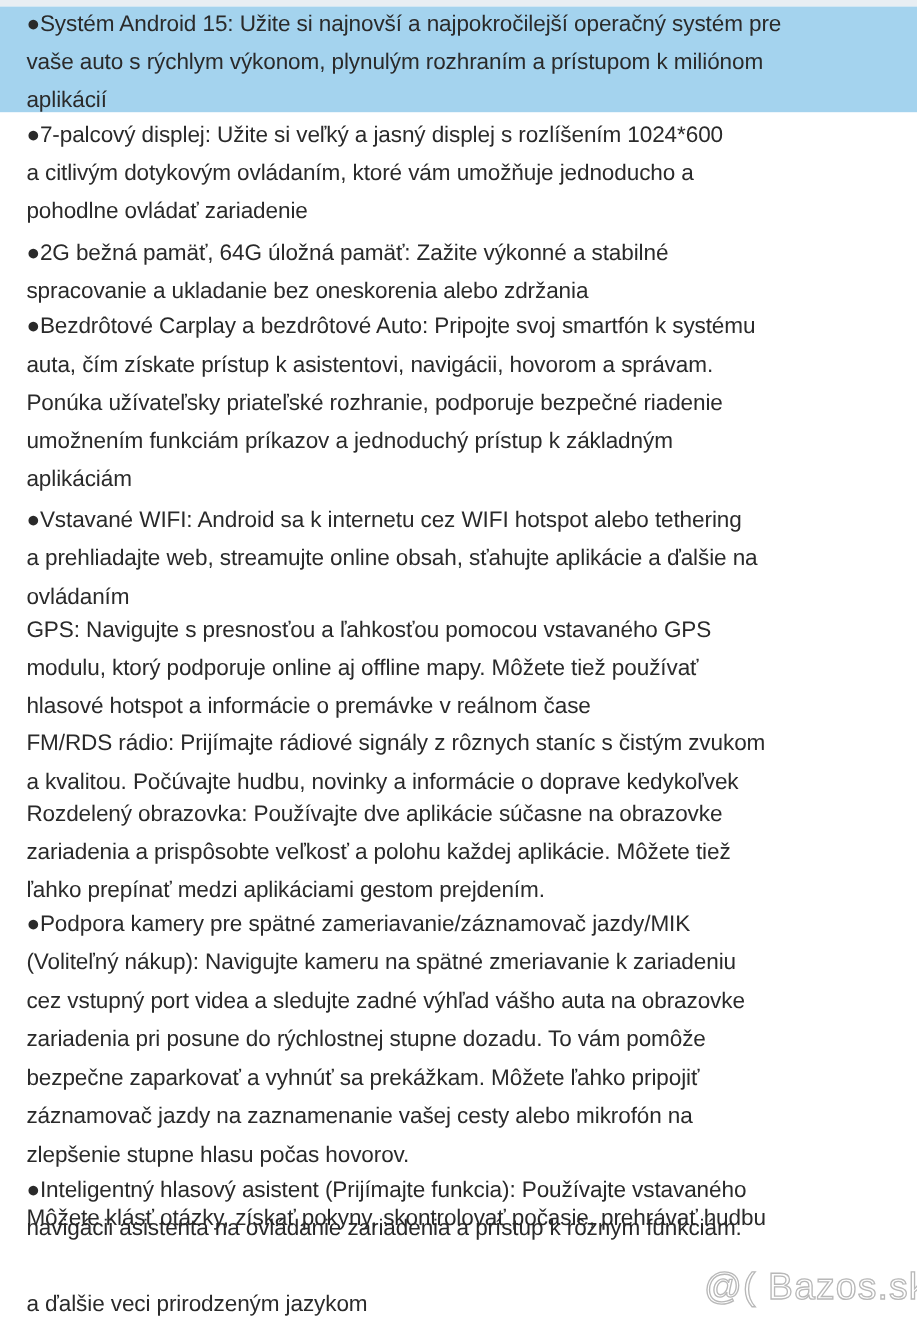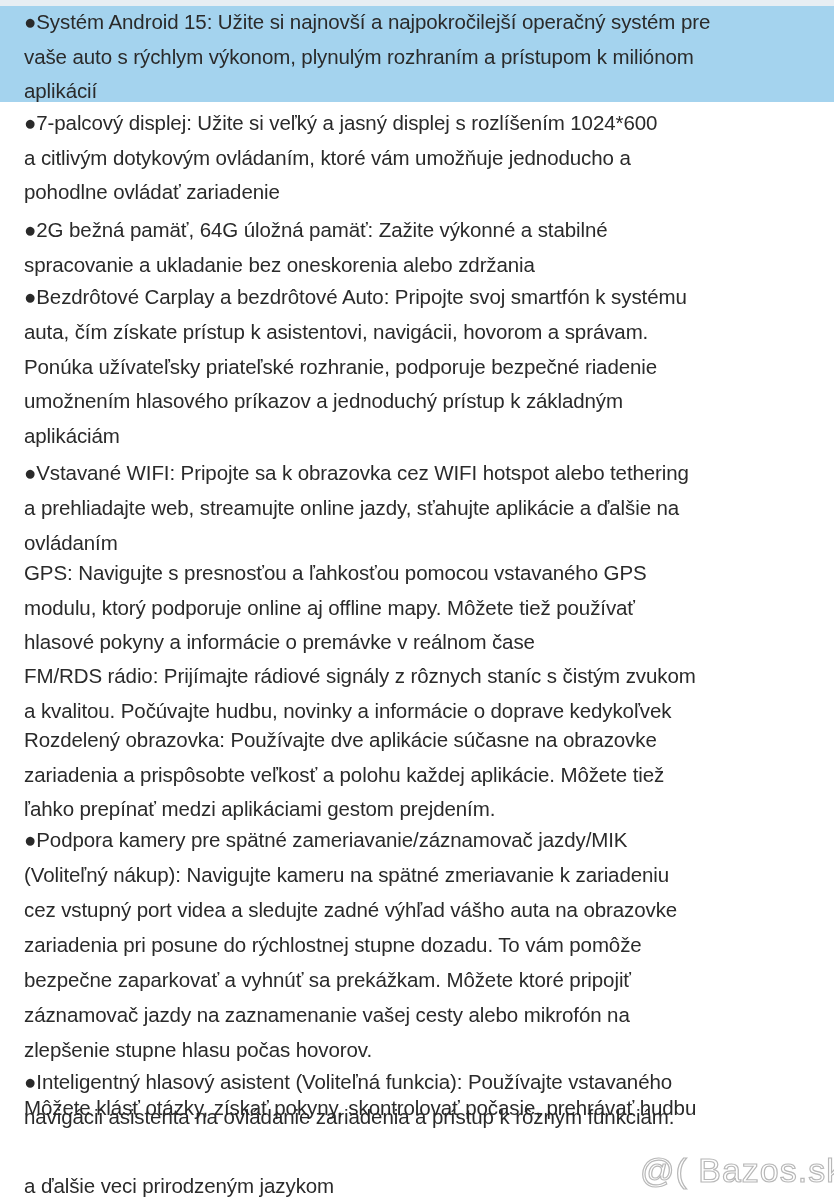--- a/index.html
+++ b/index.html
@@ -61,58 +61,58 @@
 
   <div>
     <div class="line" style="top:218px">●2G bežná pamäť, 64G úložná pamäť: Zažite výkonné a stabilné</div>
     <div class="line" style="top:253px">spracovanie a ukladanie bez oneskorenia alebo zdržania</div>
   </div>
 
   <div>
     <div class="line" style="top:285px">●Bezdrôtové Carplay a bezdrôtové Auto: Pripojte svoj smartfón k systému</div>
     <div class="line" style="top:320px">auta, čím získate prístup k asistentovi, navigácii, hovorom a správam.</div>
     <div class="line" style="top:355px">Ponúka užívateľsky priateľské rozhranie, podporuje bezpečné riadenie</div>
-    <div class="line" style="top:389px">umožnením hlasového príkazov a jednoduchý prístup k základným</div>
+    <div class="line" style="top:389px">umožnením funkciám príkazov a jednoduchý prístup k základným</div>
     <div class="line" style="top:424px">aplikáciám</div>
   </div>
 
   <div>
-    <div class="line" style="top:461px">●Vstavané WIFI: Pripojte sa k obrazovka cez WIFI hotspot alebo tethering</div>
-    <div class="line" style="top:496px">a prehliadajte web, streamujte online jazdy, sťahujte aplikácie a ďalšie na</div>
+    <div class="line" style="top:461px">●Vstavané WIFI: Android sa k internetu cez WIFI hotspot alebo tethering</div>
+    <div class="line" style="top:496px">a prehliadajte web, streamujte online obsah, sťahujte aplikácie a ďalšie na</div>
     <div class="line" style="top:531px">ovládaním</div>
   </div>
 
   <div>
     <div class="line" style="top:561px">GPS: Navigujte s presnosťou a ľahkosťou pomocou vstavaného GPS</div>
     <div class="line" style="top:596px">modulu, ktorý podporuje online aj offline mapy. Môžete tiež používať</div>
-    <div class="line" style="top:630px">hlasové pokyny a informácie o premávke v reálnom čase</div>
+    <div class="line" style="top:630px">hlasové hotspot a informácie o premávke v reálnom čase</div>
   </div>
 
   <div>
     <div class="line" style="top:664px">FM/RDS rádio: Prijímajte rádiové signály z rôznych staníc s čistým zvukom</div>
     <div class="line" style="top:699px">a kvalitou. Počúvajte hudbu, novinky a informácie o doprave kedykoľvek</div>
   </div>
 
   <div>
     <div class="line" style="top:728px">Rozdelený obrazovka: Používajte dve aplikácie súčasne na obrazovke</div>
     <div class="line" style="top:763px">zariadenia a prispôsobte veľkosť a polohu každej aplikácie. Môžete tiež</div>
     <div class="line" style="top:797px">ľahko prepínať medzi aplikáciami gestom prejdením.</div>
   </div>
 
   <div>
     <div class="line" style="top:828px">●Podpora kamery pre spätné zameriavanie/záznamovač jazdy/MIK</div>
     <div class="line" style="top:863px">(Voliteľný nákup): Navigujte kameru na spätné zmeriavanie k zariadeniu</div>
     <div class="line" style="top:898px">cez vstupný port videa a sledujte zadné výhľad vášho auta na obrazovke</div>
     <div class="line" style="top:933px">zariadenia pri posune do rýchlostnej stupne dozadu. To vám pomôže</div>
-    <div class="line" style="top:968px">bezpečne zaparkovať a vyhnúť sa prekážkam. Môžete ktoré pripojiť</div>
+    <div class="line" style="top:968px">bezpečne zaparkovať a vyhnúť sa prekážkam. Môžete ľahko pripojiť</div>
     <div class="line" style="top:1003px">záznamovač jazdy na zaznamenanie vašej cesty alebo mikrofón na</div>
     <div class="line" style="top:1038px">zlepšenie stupne hlasu počas hovorov.</div>
   </div>
 
   <div>
-    <div class="line" style="top:1070px">●Inteligentný hlasový asistent (Voliteľná funkcia): Používajte vstavaného</div>
+    <div class="line" style="top:1070px">●Inteligentný hlasový asistent (Prijímajte funkcia): Používajte vstavaného</div>
     <div class="line" style="top:1105px">navigácii asistenta na ovládanie zariadenia a prístup k rôznym funkciám.</div>
     <div class="line" style="top:1096px">Môžete klásť otázky, získať pokyny, skontrolovať počasie, prehrávať hudbu</div>
     <div class="line" style="top:1174px">a ďalšie veci prirodzeným jazykom</div>
   </div>
 
   <div class="watermark">@( Bazos.sk</div>
 </div>
 
 </body></html>

